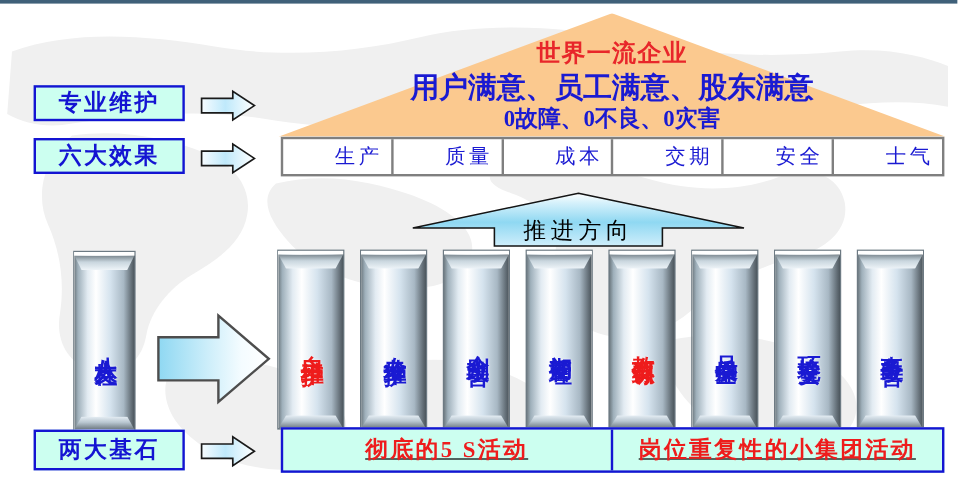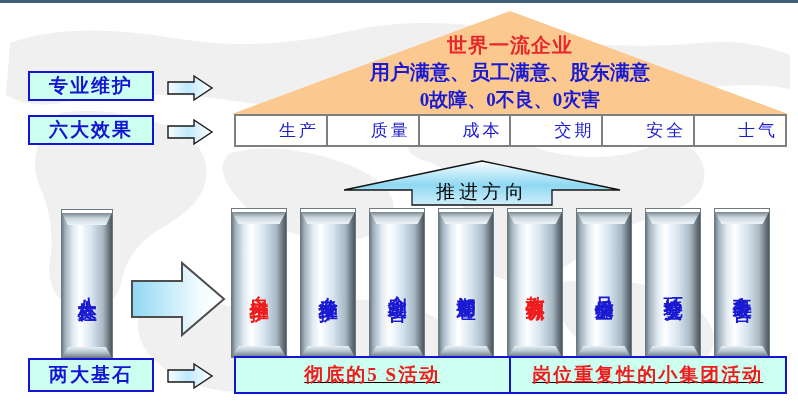--- a/index.html
+++ b/index.html
@@ -64,21 +64,21 @@
   .roof-line1 {
     top: 24px;
     color: #e8262a;
     font-size: 20px;
     font-weight: bold;
     letter-spacing: 1px;
   }
   .roof-line2 {
     top: 51px;
     color: #1a1ad2;
-    font-size: 20px;
+    font-size: 24px;
     font-weight: bold;
     letter-spacing: 0px;
   }
   .roof-line3 {
     top: 79px;
     color: #1a1ad2;
     font-size: 19px;
     font-weight: bold;
   }
 

